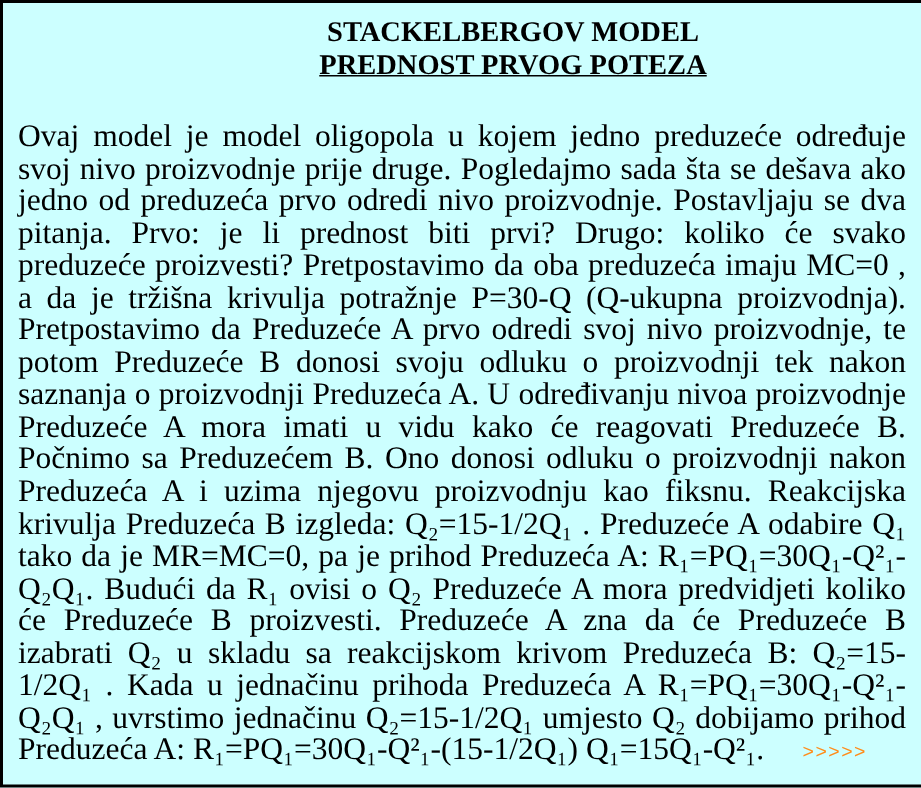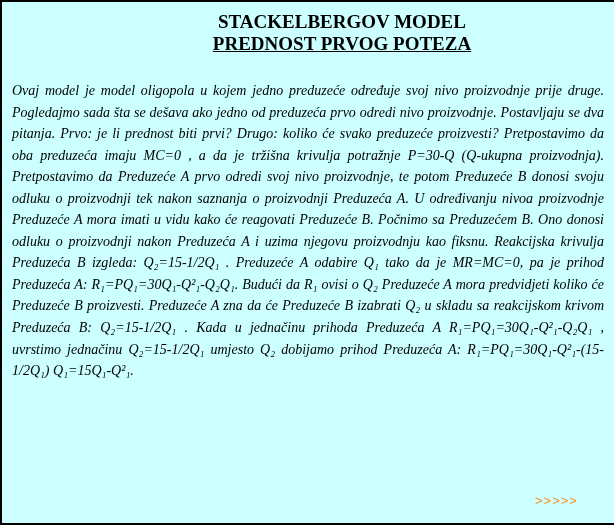--- a/index.html
+++ b/index.html
@@ -13,21 +13,21 @@
     color:#000;
     padding-left:35px;
   }
   .title {
     text-align:center; font-weight:bold; font-size:19px; line-height:22px;
     margin-top:9px;
   }
   .title .t2 { text-decoration:underline; }
   .body {
     position:absolute; left:10px; top:78px; width:592px;
-    font-size:14px; line-height:21.55px; text-align:justify;font-style:italic;
+    font-size:21px; line-height:21.55px; text-align:justify;
   }
   .body p { margin:0; }
   .next {
     position:absolute; left:533px; top:491px;
     color:#ff8c1a; font-family:"Liberation Sans", sans-serif; font-size:13px;
     letter-spacing:1px; cursor:pointer;
   }
 </style>
 </head>
 <body>

